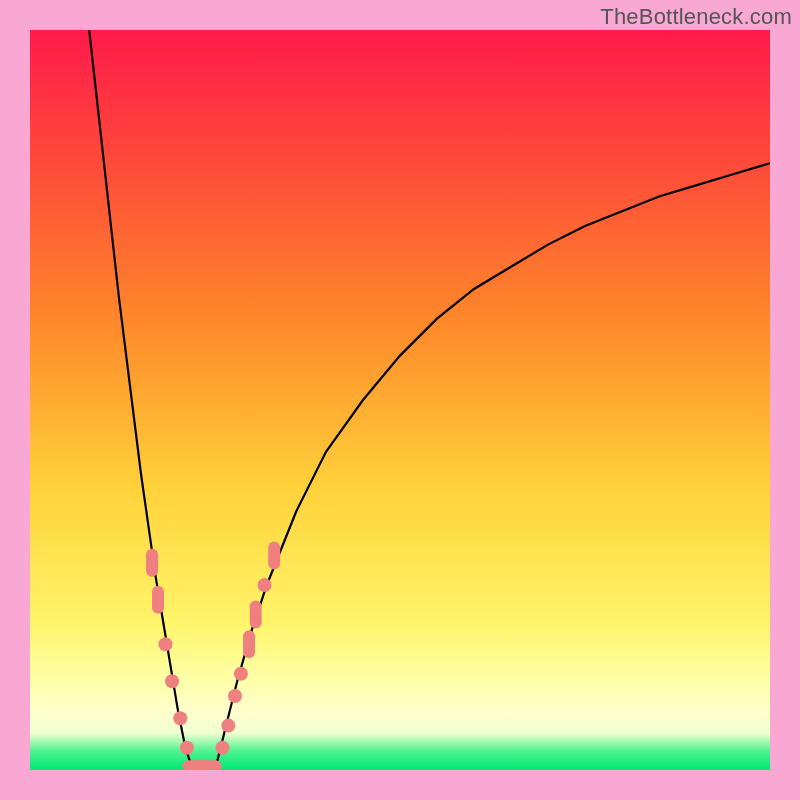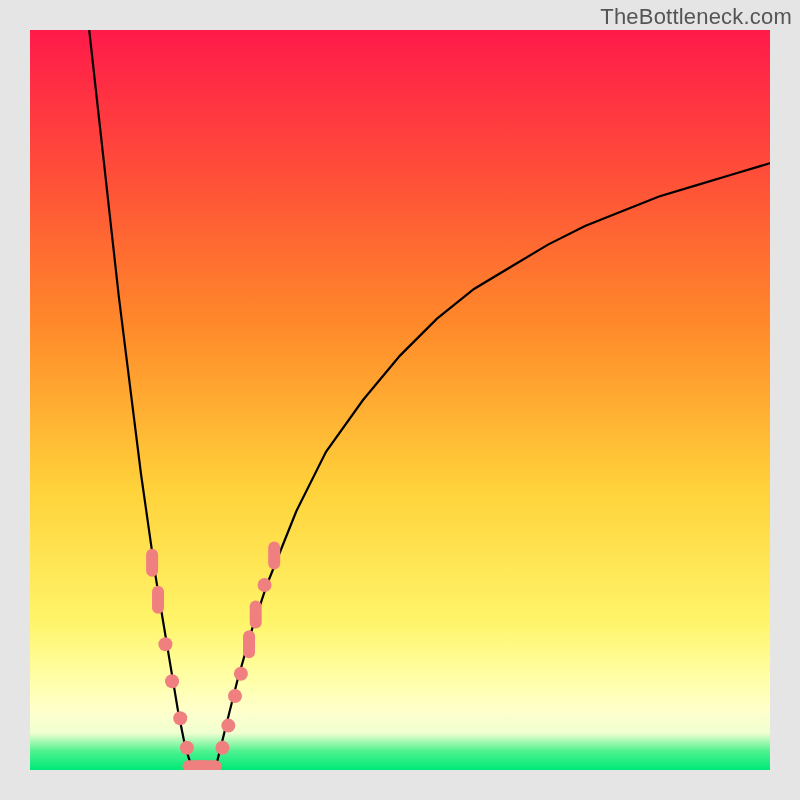--- a/index.html
+++ b/index.html
@@ -10,21 +10,21 @@
     overflow: hidden;
     background: #000;
     font-family: Arial, Helvetica, sans-serif;
   }
   .frame {
     position: absolute;
     left: 0;
     top: 0;
     width: 800px;
     height: 800px;
-    background: #e5e5e5;
+    background: #f9a8d4;
   }
   .plot-area {
     position: absolute;
     left: 30px;
     top: 30px;
     width: 740px;
     height: 740px;
     overflow: hidden;
   }
   .gradient-bg {

